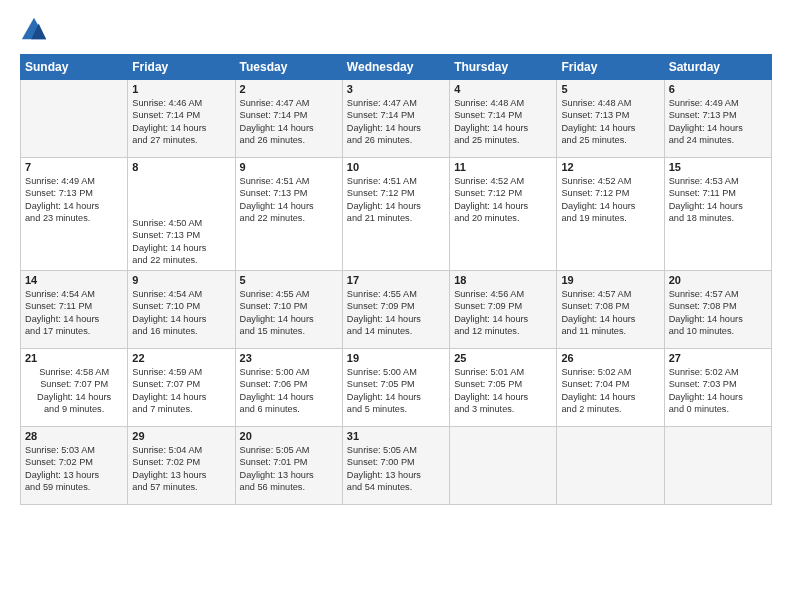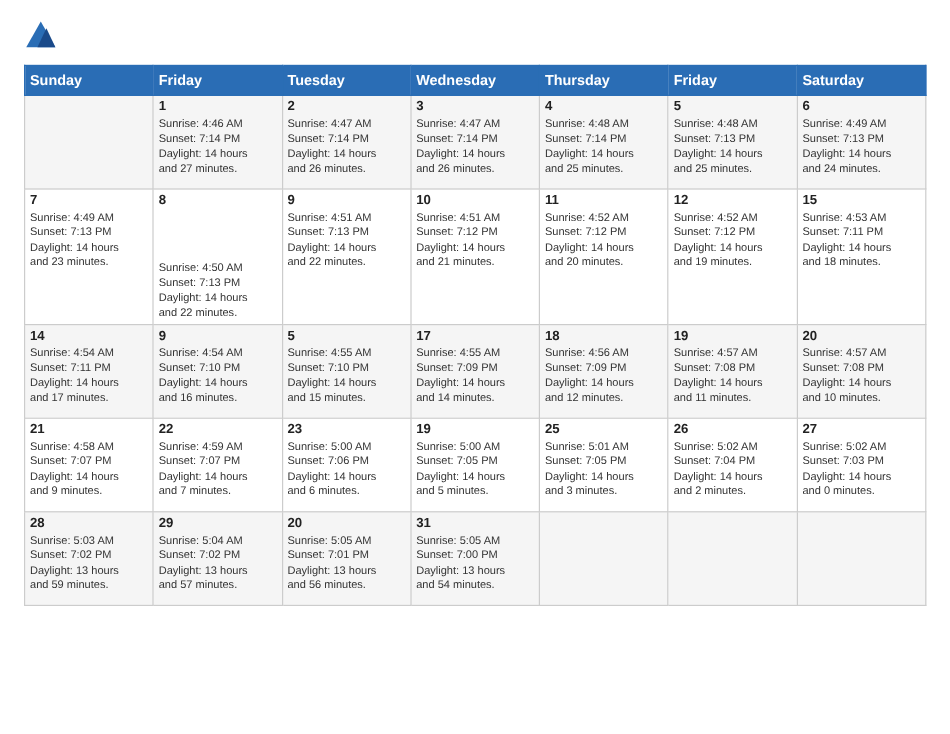--- a/index.html
+++ b/index.html
@@ -271,21 +271,21 @@
             <span class="day-num">20</span>
             <div class="cell-content" style="white-space: pre-line;">Sunrise: 4:57 AM
 Sunset: 7:08 PM
 Daylight: 14 hours
 and 10 minutes.</div>
           </td>
         </tr>
         <tr>
           <td>
             <span class="day-num">21</span>
-            <div class="cell-content" style="white-space: pre-line;">Sunrise: 4:58 AM
+            <div class="cell-content" style="white-space: pre-line; text-align: center;">Sunrise: 4:58 AM
 Sunset: 7:07 PM
 Daylight: 14 hours
 and 9 minutes.</div>
           </td>
           <td>
             <span class="day-num">22</span>
             <div class="cell-content" style="white-space: pre-line;">Sunrise: 4:59 AM
 Sunset: 7:07 PM
 Daylight: 14 hours
 and 7 minutes.</div>

